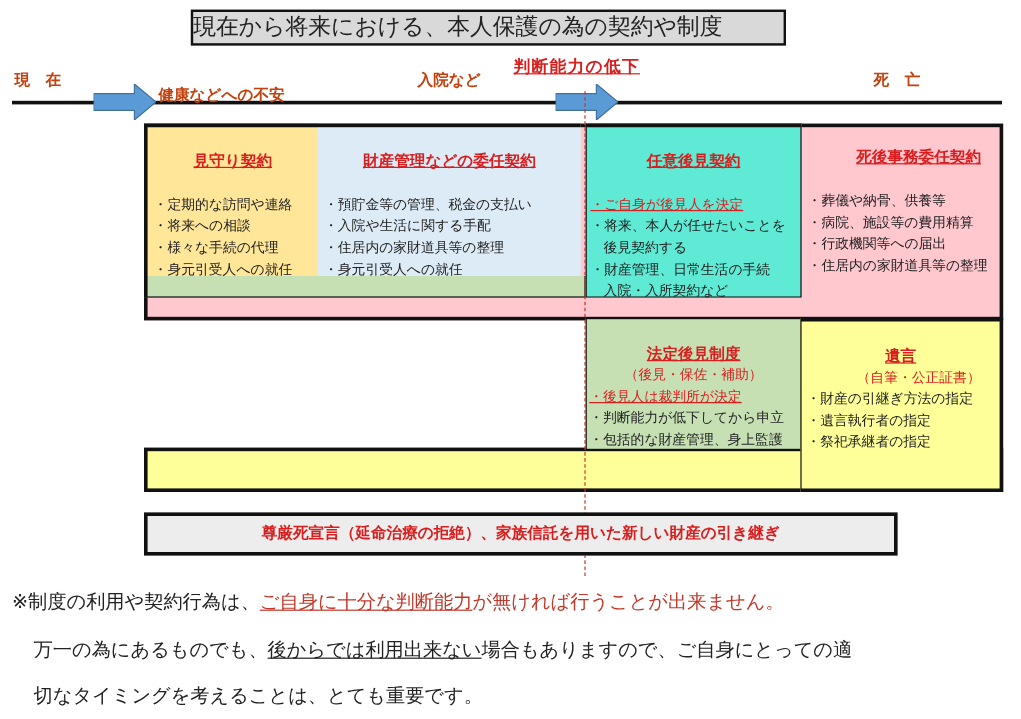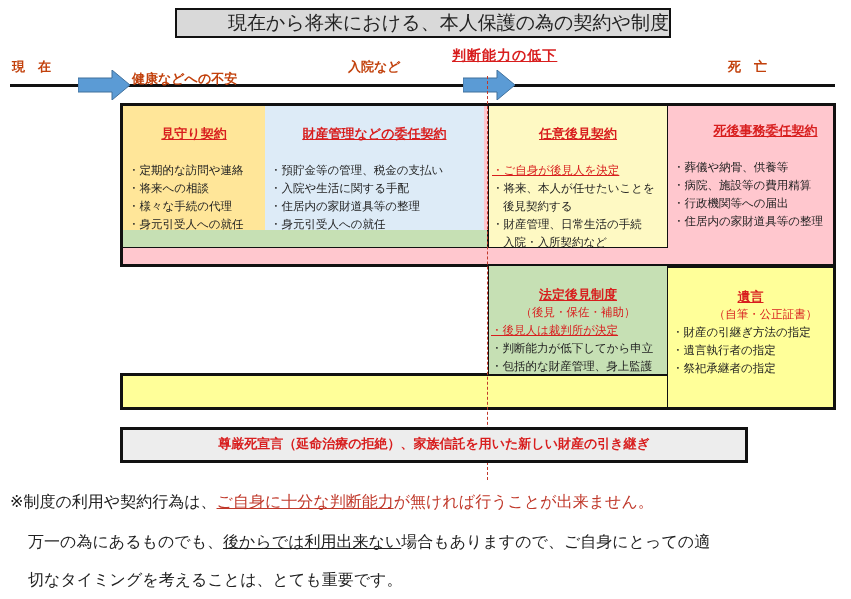--- a/index.html
+++ b/index.html
@@ -1,34 +1,34 @@
 <!DOCTYPE html>
 <html><head>
 <meta charset="utf-8">
 <style>
   html, body { margin:0; padding:0; }
   body { width:851px; height:599px; background:#ffffff; position:relative; overflow:hidden;
          font-family:"DejaVu Sans", "Liberation Sans", sans-serif; color:#222; }
   .abs { position:absolute; }
-  .title-box { left:175px; top:8px; width:492px; height:26px; background:#d9d9d9; border:2px solid #111;
-               font-family:Liberation Sans, sans-serif; font-size:19px; line-height:26px; text-align:right; color:#222; }
-  .decline-label { left:428px; top:47px; font-size:14px; font-weight:bold; color:#d81e1e; text-decoration:underline; font-family:"DejaVu Serif",serif; letter-spacing:1px;margin-left:24px; }
+  .title-box { left:159px; top:8px; width:492px; height:26px; background:#d9d9d9; border:2px solid #111;
+               font-family:Liberation Mono, monospace; font-size:19px; line-height:26px; text-align:left; color:#222; }
+  .decline-label { left:428px; top:47px; font-size:14px; font-weight:bold; color:#d81e1e; text-decoration:underline; font-family:"DejaVu Serif",serif; letter-spacing:1px; }
   .timeline { left:10px; top:84px; width:825px; height:3px; background:#111; }
   .tl-label { top:58px; font-size:13px; font-weight:bold; font-family:Liberation Sans, sans-serif; color:#c2410c; }
   .arrow { width:52px; height:30px; }
   .dash-line { left:487px; top:76px; width:0; height:404px; border-left:1.5px dashed #c0392b; z-index:5; }
 
   .box { position:absolute; box-sizing:border-box; }
   .outer1 { left:120px; top:103px; width:716px; height:164px; background:#ffc7ce; border:3px solid #111; }
   .outer2 { left:120px; top:373px; width:716px; height:37px; background:#ffff99; border:3px solid #111; }
   .cell { position:absolute; box-sizing:border-box; }
   .c-mimamori { left:120px; top:103px; width:146px; height:128px; background:#ffe699; border:1px solid #111; border-top:3px solid #111; border-left:3px solid #111; }
   .c-zaisan { left:265px; top:103px; width:219px; height:128px; background:#ddebf7; border-top:3px solid #111; border-bottom:1px solid #111; }
   .c-green-band { left:120px; top:230px; width:368px; height:18px; background:#c6e0b4; border:1px solid #111; border-left:3px solid #111; border-top:none; }
-  .c-nini { left:488px; top:103px; width:180px; height:145px; background:#fef9c3; border:1px solid #111; border-top:3px solid #111; }
+  .c-nini { left:488px; top:103px; width:180px; height:145px; background:#5eead4; border:1px solid #111; border-top:3px solid #111; }
   .c-shigo { left:667px; top:103px; width:169px; height:164px; }
   .c-houtei { left:488px; top:265px; width:180px; height:110px; background:#c6e0b4; border:1.5px solid #111; }
   .c-yuigon { left:667px; top:265px; width:169px; height:145px; background:#ffff99; border:3px solid #111; border-left:1px solid #111; }
   .cell-title { position:absolute; left:0; right:0; text-align:center; font-family:"DejaVu Serif",serif; font-weight:bold; font-size:13px; color:#d81e1e; text-decoration:underline; }
   .sub { position:absolute; left:0; right:0; text-align:center; font-size:11.5px; color:#d81e1e; }
   .items { position:absolute; left:5px; right:2px; font-size:11.5px; line-height:18px; color:#222; white-space:nowrap; }
   .items div { margin:0; }
   .red-u { color:#d81e1e; text-decoration:underline; }
   .indent { padding-left:11px; }
   .bottom-box { left:120px; top:427px; width:628px; height:36px; background:#ededed; border:3px solid #111; box-sizing:border-box;

